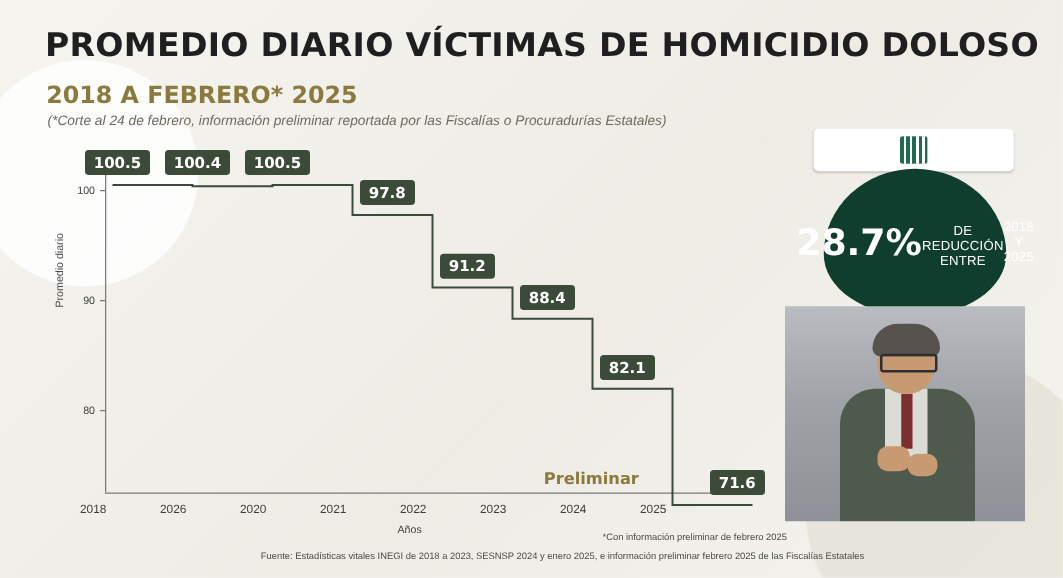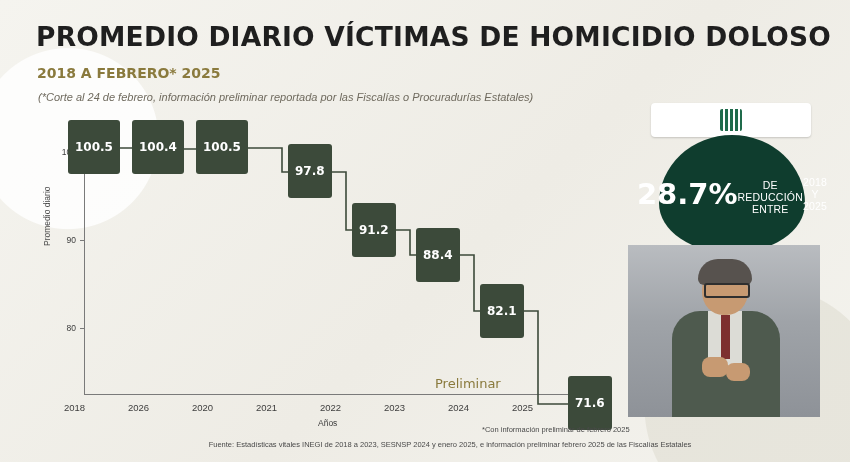--- a/index.html
+++ b/index.html
@@ -24,21 +24,21 @@
   .title{
     position:absolute;left:36px;top:22px;
     font-size:26px;font-weight:bold;color:#1f1f1f;
     letter-spacing:.2px;
     font-family:"DejaVu Sans", sans-serif;
     transform:scaleX(1.02);
     transform-origin:left center;
   }
   .subtitle{
     position:absolute;left:37px;top:65px;
-    font-size:14px;font-weight:bold;color:#8a7a3d;
+    font-size:19px;font-weight:bold;color:#8a7a3d;
     font-family:"DejaVu Sans", sans-serif;
   }
   .note{
     position:absolute;left:38px;top:91px;
     font-size:11px;color:#6f6a5e;font-style:italic;
   }
 
   
   .chart{
     position:absolute;left:40px;top:118px;width:580px;height:300px;
@@ -62,27 +62,27 @@
   .xtick{
     position:absolute;top:284px;font-size:9.5px;color:#3d3d3d;text-align:left;width:52px;
   }
   .xaxis-title{
     position:absolute;left:278px;top:300px;font-size:8.5px;color:#3d3d3d;
   }
   .step-line{position:absolute;left:0;top:0;}
   .lbl{
     position:absolute;
     background:#3c4a3a;color:#fff;font-size:12px;font-weight:bold;
-    padding:20px 7px;border-radius:3px;
+    padding:3px 7px;border-radius:3px;
     font-family:"DejaVu Sans", sans-serif;
     white-space:nowrap;
   }
   .prelim{
     position:absolute;left:395px;top:258px;
-    color:#8a7a3d;font-weight:normal;font-size:13px;
+    color:#8a7a3d;font-weight:bold;font-size:13px;
     font-family:"DejaVu Sans", sans-serif;
   }
 
   
   .inegi-badge{
     position:absolute;left:651px;top:103px;width:160px;height:34px;
     background:#ffffff;border-radius:4px;
     display:flex;align-items:center;justify-content:center;gap:4px;
     box-shadow:0 1px 2px rgba(0,0,0,.18);
   }

